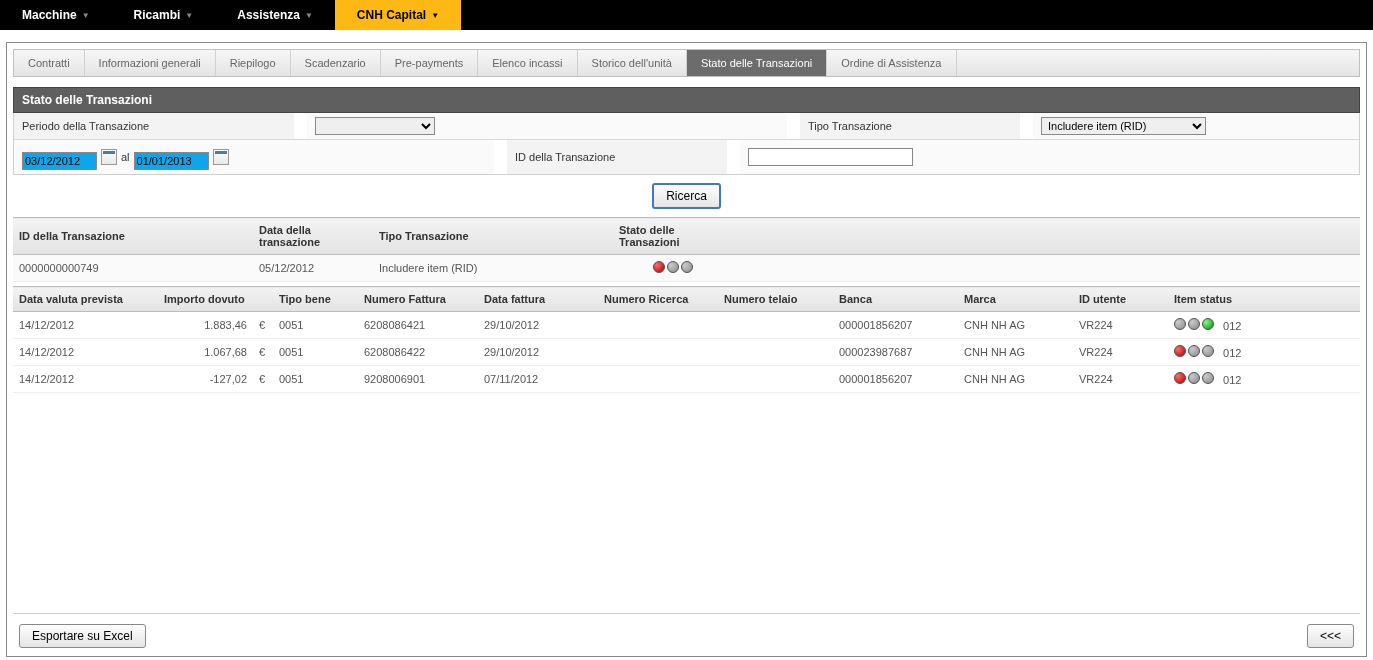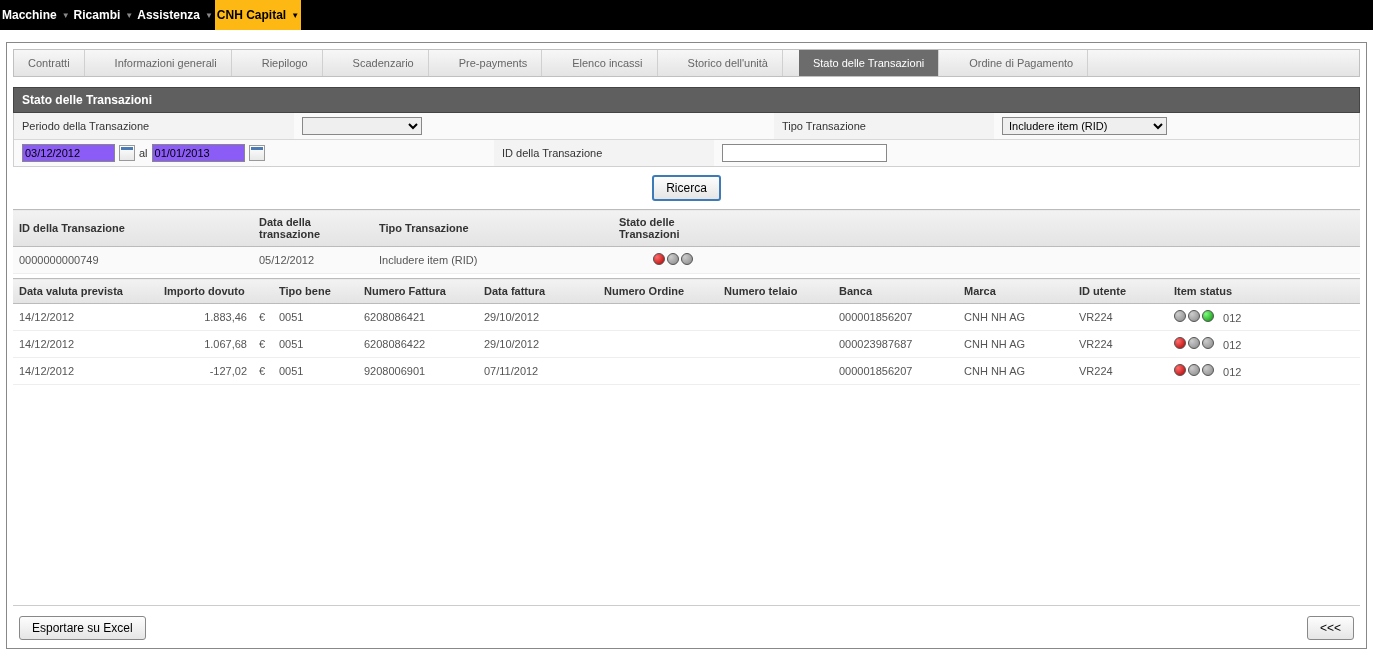--- a/index.html
+++ b/index.html
@@ -13,21 +13,21 @@
   
   .topnav {
     background: #000;
     height: 30px;
     display: flex;
     align-items: stretch;
   }
   .topnav .nav-item {
     color: #fff;
     font-weight: bold;
-    padding: 0 2px;
+    padding: 0 22px;
     display: flex;
     align-items: center;
     cursor: pointer;
     font-size: 12px;
   }
   .topnav .nav-item.active {
     background: #fdb813;
     color: #000;
   }
   .nav-caret {
@@ -43,21 +43,20 @@
     margin: 12px 6px;
     padding: 6px;
     background: #fff;
   }
 
   
   .subtabs {
     display: flex;
     border: 1px solid #c0c0c0;
     background: linear-gradient(#f7f7f7,#e4e4e4);
-    gap: 16px;
   }
   .subtabs .tab {
     padding: 7px 14px;
     color: #666;
     cursor: pointer;
     border-right: 1px solid #d0d0d0;
     font-size: 11px;
     white-space: nowrap;
   }
   .subtabs .tab.active {
@@ -78,20 +77,21 @@
 
   
   .filters {
     border: 1px solid #d0d0d0;
     border-top: none;
     margin-bottom: 4px;
   }
   .frow {
     display: flex;
     border-bottom: 1px solid #d8d8d8;
+    gap: 13px;
   }
   .frow:last-child { border-bottom: none; }
   .fcell-label {
     width: 280px;
     padding: 5px 8px;
     background: #f3f3f3;
     display: flex;
     align-items: center;
   }
   .fcell-input {
@@ -116,21 +116,21 @@
     display: flex;
     align-items: center;
   }
   select, input[type=text] {
     font-size: 11px;
     padding: 1px 2px;
     border: 1px solid #888;
     height: 18px;
   }
   select.period { width: 120px; }
-  input.date { width: 93px; background: #8b5cf6; }
+  input.date { width: 75px; background: #0ea5e9; margin-top: 8px; }
   select.tipo { width: 165px; }
   input.idtrans { width: 165px; }
 
   .cal-icon {
     width: 16px; height: 16px;
     display: inline-block;
     border: 1px solid #999;
     background: linear-gradient(#fff,#e8e8e8);
     position: relative;
     cursor: pointer;
@@ -239,21 +239,21 @@
 
   <div class="subtabs">
     <div class="tab">Contratti</div>
     <div class="tab">Informazioni generali</div>
     <div class="tab">Riepilogo</div>
     <div class="tab">Scadenzario</div>
     <div class="tab">Pre-payments</div>
     <div class="tab">Elenco incassi</div>
     <div class="tab">Storico dell'unità</div>
     <div class="tab active">Stato delle Transazioni</div>
-    <div class="tab">Ordine di Pagamento</div>
+    <div class="tab">Ordine di Assistenza</div>
   </div>
 
   <div class="section-header">Stato delle Transazioni</div>
 
   <div class="filters">
     <div class="frow">
       <div class="fcell-label">Periodo della Transazione</div>
       <div class="fcell-input">
         <select class="period">
           <option></option>
@@ -334,21 +334,21 @@
         <col style="width:95px">
         <col>
     </colgroup>
     <thead>
       <tr>
         <th>Data valuta prevista</th>
         <th colspan="2">Importo dovuto</th>
         <th>Tipo bene</th>
         <th>Numero Fattura</th>
         <th>Data fattura</th>
-        <th>Numero Ordine</th>
+        <th>Numero Ricerca</th>
         <th>Numero telaio</th>
         <th>Banca</th>
         <th>Marca</th>
         <th>ID utente</th>
         <th>Item status</th>
       </tr>
     </thead>
     <tbody id="detail-body">
         <tr>
           <td>14/12/2012</td>

